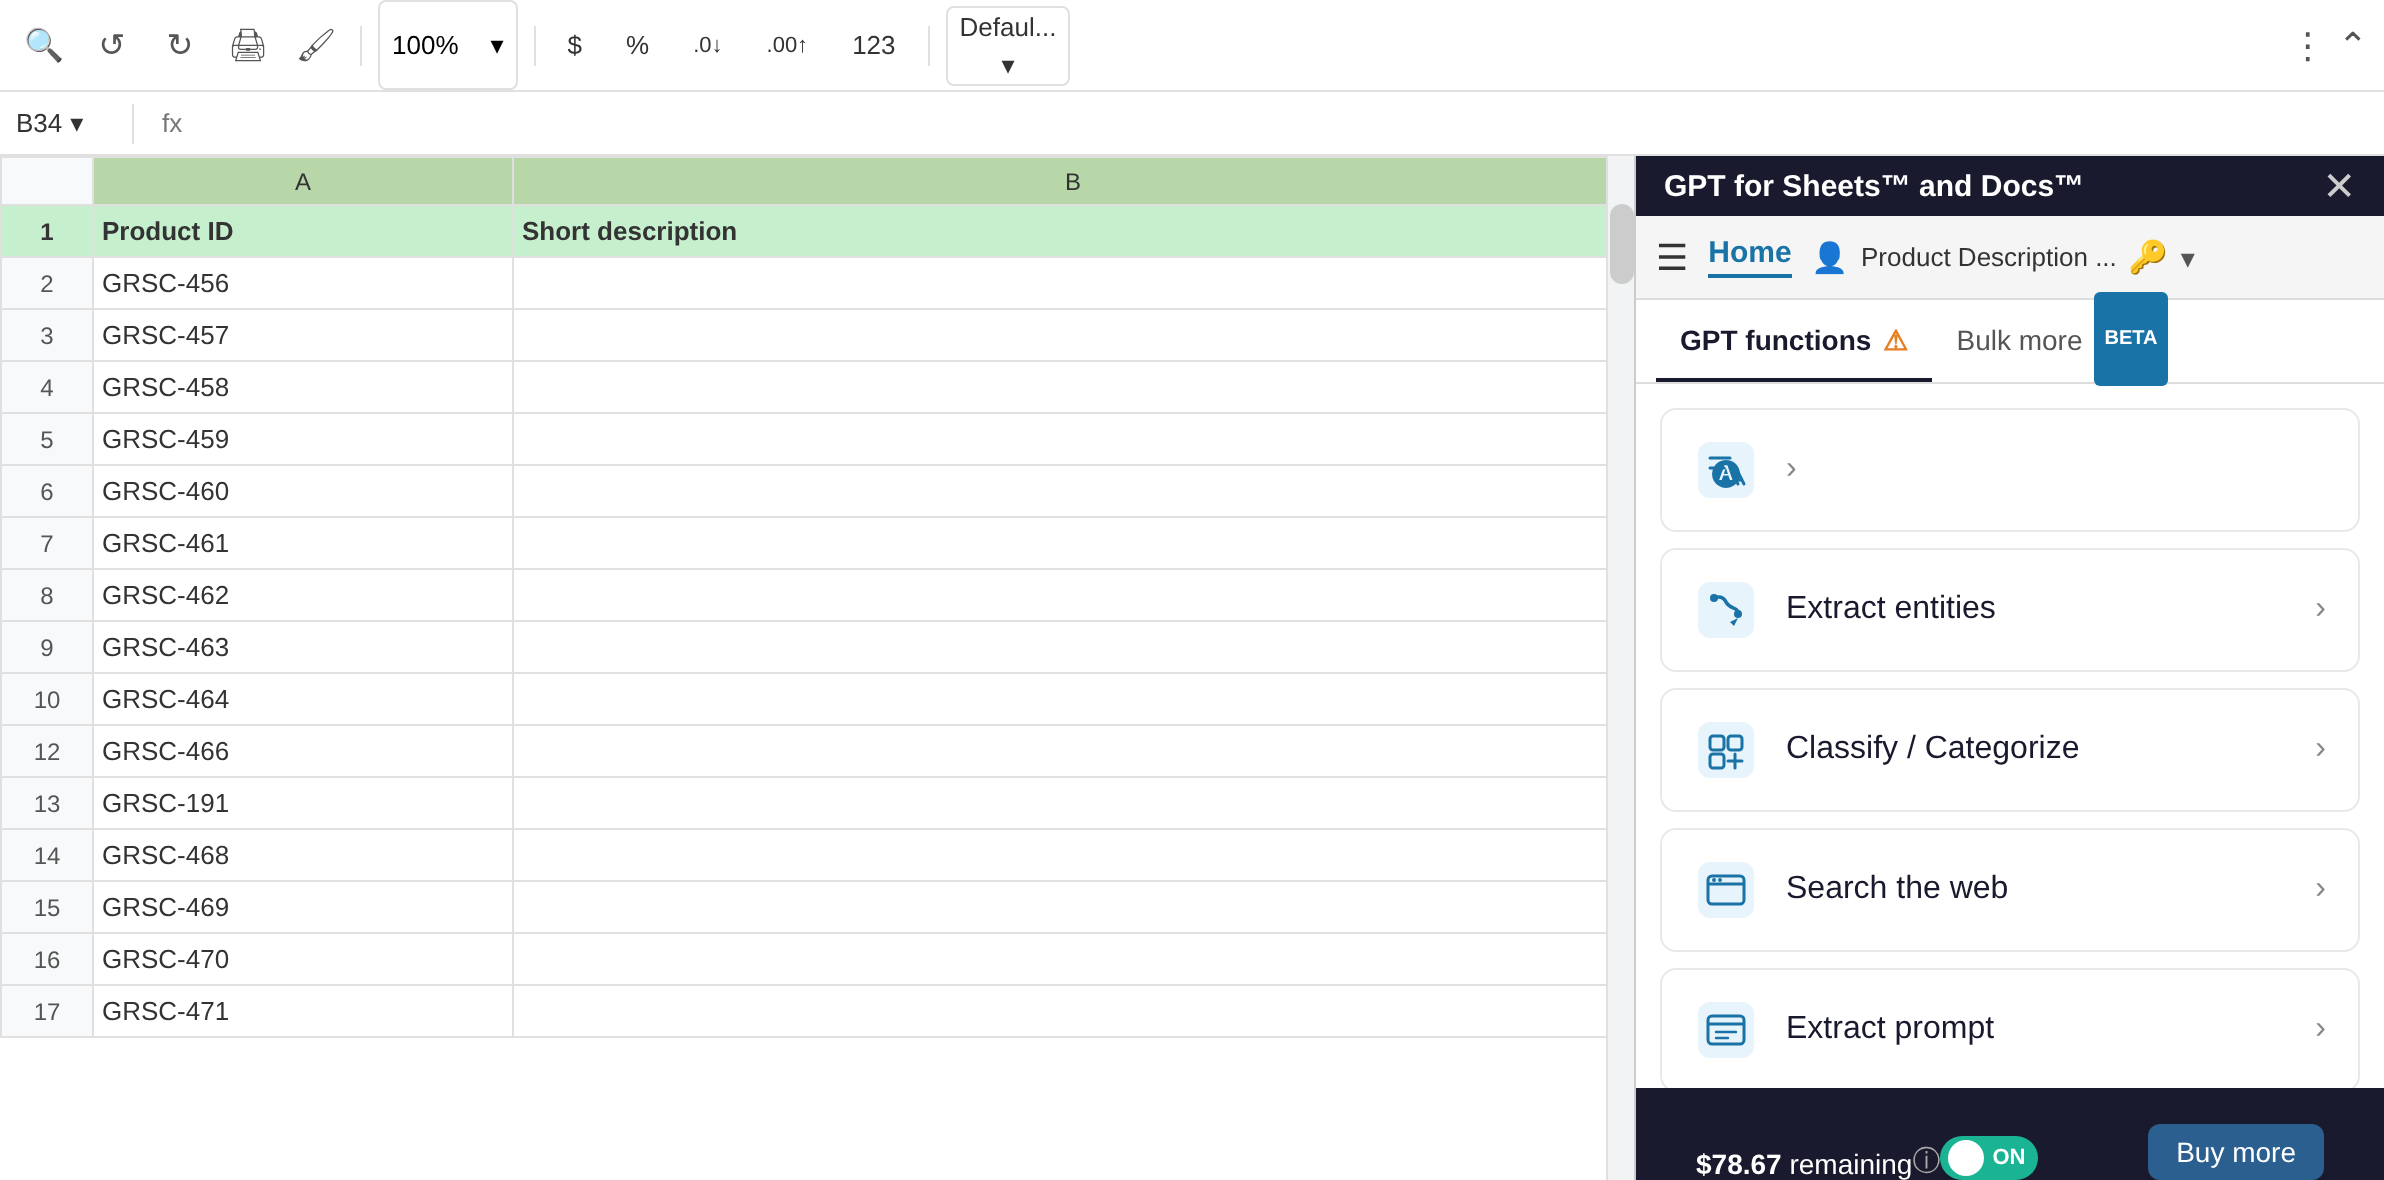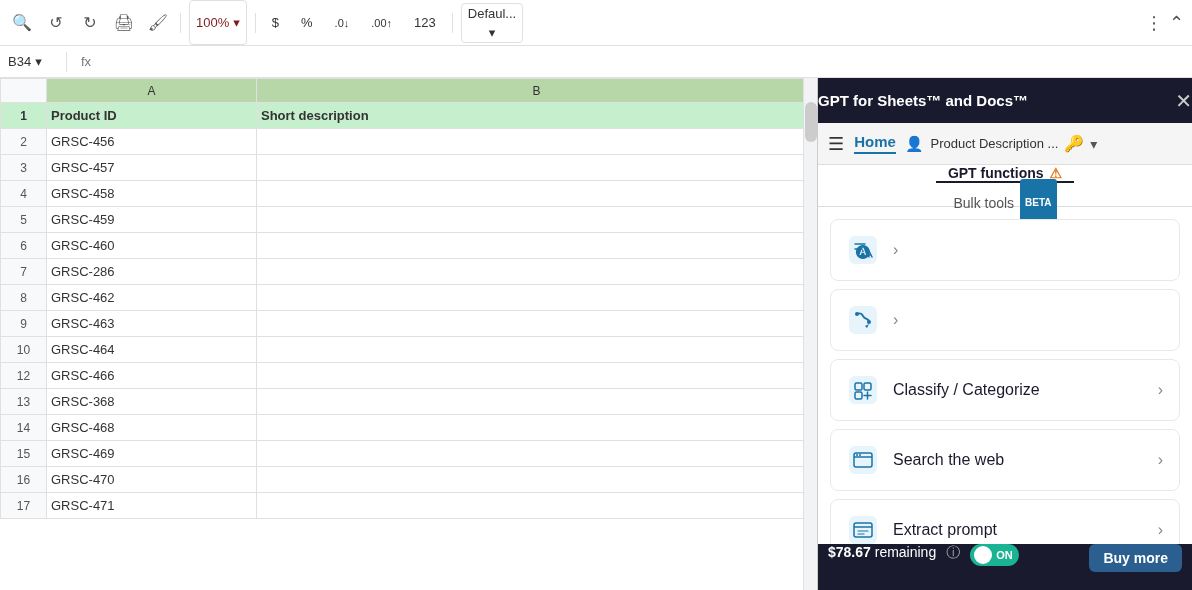--- a/index.html
+++ b/index.html
@@ -25,22 +25,22 @@
       flex-shrink: 0;
     }
     .toolbar-icon {
       width: 28px; height: 28px;
       display: flex; align-items: center; justify-content: center;
       color: #555; font-size: 16px; cursor: pointer; border-radius: 4px;
     }
     .toolbar-divider { width: 1px; height: 20px; background: #e0e0e0; margin: 0 2px; }
     .zoom-box {
       display: flex; align-items: center; border: 1px solid #e0e0e0;
-      border-radius: 4px; padding: 14px 6px; font-size: 13px; color: #7f1d1d;
-      cursor: pointer; gap: 4px;
+      border-radius: 4px; padding: 14px 6px; font-size: 13px; color: #000000;
+      cursor: pointer; gap: 16px;
     }
     .toolbar-btn {
       padding: 3px 8px; font-size: 13px; color: #333; cursor: pointer;
       border-radius: 4px; border: none; background: transparent;
     }
     .font-select {
       border: 1px solid #e0e0e0; border-radius: 4px; padding: 2px 6px;
       font-size: 13px; color: #333; display: flex; align-items: center;
       gap: 4px; cursor: pointer; flex-direction: column;
     }
@@ -164,22 +164,22 @@
       flex-direction: column;
       height: 100%;
     }
 
     .panel-header {
       background: #1a1a2e;
       color: #fff;
       display: flex;
       align-items: center;
       justify-content: space-between;
-      padding: 0 0;
-      height: 45px;
+      padding: 0 14px;
+      height: 30px;
       flex-shrink: 0;
     }
     .panel-title {
       font-size: 15px;
       font-weight: 600;
       color: #fff;
     }
     .panel-close {
       font-size: 20px;
       cursor: pointer;
@@ -219,21 +219,20 @@
     .nav-chevron { font-size: 14px; color: #555; cursor: pointer; }
 
     .panel-tabs {
       display: flex;
       align-items: center;
       border-bottom: 1px solid #ddd;
       padding: 0 10px;
       height: 42px;
       flex-shrink: 0;
       gap: 0;
-      flex-direction: column;
     }
     .tab {
       display: flex; align-items: center; gap: 6px;
       padding: 0 12px;
       height: 100%;
       font-size: 14px;
       cursor: pointer;
       color: #555;
       border-bottom: 2px solid transparent;
     }
@@ -284,26 +283,25 @@
       font-weight: 500;
       color: #1a1a2e;
     }
     .tool-chevron {
       font-size: 16px;
       color: #888;
     }
 
     .panel-footer {
       display: flex;
-      align-items: flex-start;
+      align-items: flex-end;
       background: #1a1a2e;
-      padding: 0 10px;
+      padding: 0 30px;
       height: 46px;
       flex-shrink: 0;
-      gap: 10px;
     }
     .remaining-text {
       font-size: 14px;
       color: #fff;
       font-weight: 500;
     }
     .remaining-amount {
       font-weight: 700;
     }
     .info-icon {
@@ -323,21 +321,21 @@
       width: 18px; height: 18px; background: #fff; border-radius: 50%;
     }
     .toggle-label {
       font-size: 11px; font-weight: 700; color: #fff;
     }
     .buy-more-btn {
       margin-left: auto;
       background: #2a5f8f;
       color: #fff;
       font-size: 14px;
-      font-weight: 700;
+      font-weight: 400;
       border: none;
       border-radius: 6px;
       padding: 6px 14px;
       cursor: pointer;
     }
   </style>
 </head>
 <body>
 
 <div class="toolbar">
@@ -414,21 +412,21 @@
               <td class="cell-a">GRSC-459</td>
               <td class="cell-b"></td>
             </tr>
             <tr class="data-row">
               <td class="row-num">6</td>
               <td class="cell-a">GRSC-460</td>
               <td class="cell-b"></td>
             </tr>
             <tr class="data-row">
               <td class="row-num">7</td>
-              <td class="cell-a">GRSC-286</td>
+              <td class="cell-a">GRSC-461</td>
               <td class="cell-b"></td>
             </tr>
             <tr class="data-row">
               <td class="row-num">8</td>
               <td class="cell-a">GRSC-462</td>
               <td class="cell-b"></td>
             </tr>
             <tr class="data-row">
               <td class="row-num">9</td>
               <td class="cell-a">GRSC-463</td>
@@ -439,21 +437,21 @@
               <td class="cell-a">GRSC-464</td>
               <td class="cell-b"></td>
             </tr>
             <tr class="data-row">
               <td class="row-num">12</td>
               <td class="cell-a">GRSC-466</td>
               <td class="cell-b"></td>
             </tr>
             <tr class="data-row">
               <td class="row-num">13</td>
-              <td class="cell-a">GRSC-368</td>
+              <td class="cell-a">GRSC-191</td>
               <td class="cell-b"></td>
             </tr>
             <tr class="data-row">
               <td class="row-num">14</td>
               <td class="cell-a">GRSC-468</td>
               <td class="cell-b"></td>
             </tr>
             <tr class="data-row">
               <td class="row-num">15</td>
               <td class="cell-a">GRSC-469</td>
@@ -495,21 +493,21 @@
         <span class="nav-chevron">▾</span>
       </div>
     </div>
 
     <div class="panel-tabs">
       <div class="tab active">
         <span>GPT functions</span>
         <span class="tab-warning">⚠</span>
       </div>
       <div class="tab">
-        <span>Bulk tools</span>
+        <span>Bulk more</span>
         <span class="tab-beta">BETA</span>
       </div>
     </div>
 
     <div class="panel-body">
 
       <div class="tool-item">
         <div class="tool-icon">
           <svg viewBox="0 0 28 28" fill="none">
             <rect width="28" height="28" rx="6" fill="#e8f4fb"></rect>
@@ -524,20 +522,21 @@
       <div class="tool-item">
         <div class="tool-icon">
           <svg viewBox="0 0 28 28" fill="none">
             <rect width="28" height="28" rx="6" fill="#e8f4fb"></rect>
             <path d="M8 8 C8 8 12 6 14 10 C16 14 20 12 20 16" stroke="#1a73a7" stroke-width="1.8" fill="none"></path>
             <circle cx="8" cy="8" r="2" fill="#1a73a7"></circle>
             <circle cx="20" cy="16" r="2" fill="#1a73a7"></circle>
             <path d="M16 20l4-2-2 4z" fill="#1a73a7"></path>
           </svg>
         </div>
+        <span class="tool-label">Extract entities</span>
         <span class="tool-chevron">›</span>
       </div>
 
       <div class="tool-item">
         <div class="tool-icon">
           <svg viewBox="0 0 28 28" fill="none">
             <rect width="28" height="28" rx="6" fill="#e8f4fb"></rect>
             <rect x="6" y="7" width="7" height="7" rx="1.5" stroke="#1a73a7" stroke-width="1.5"></rect>
             <rect x="15" y="7" width="7" height="7" rx="1.5" stroke="#1a73a7" stroke-width="1.5"></rect>
             <rect x="6" y="16" width="7" height="7" rx="1.5" stroke="#1a73a7" stroke-width="1.5"></rect>

